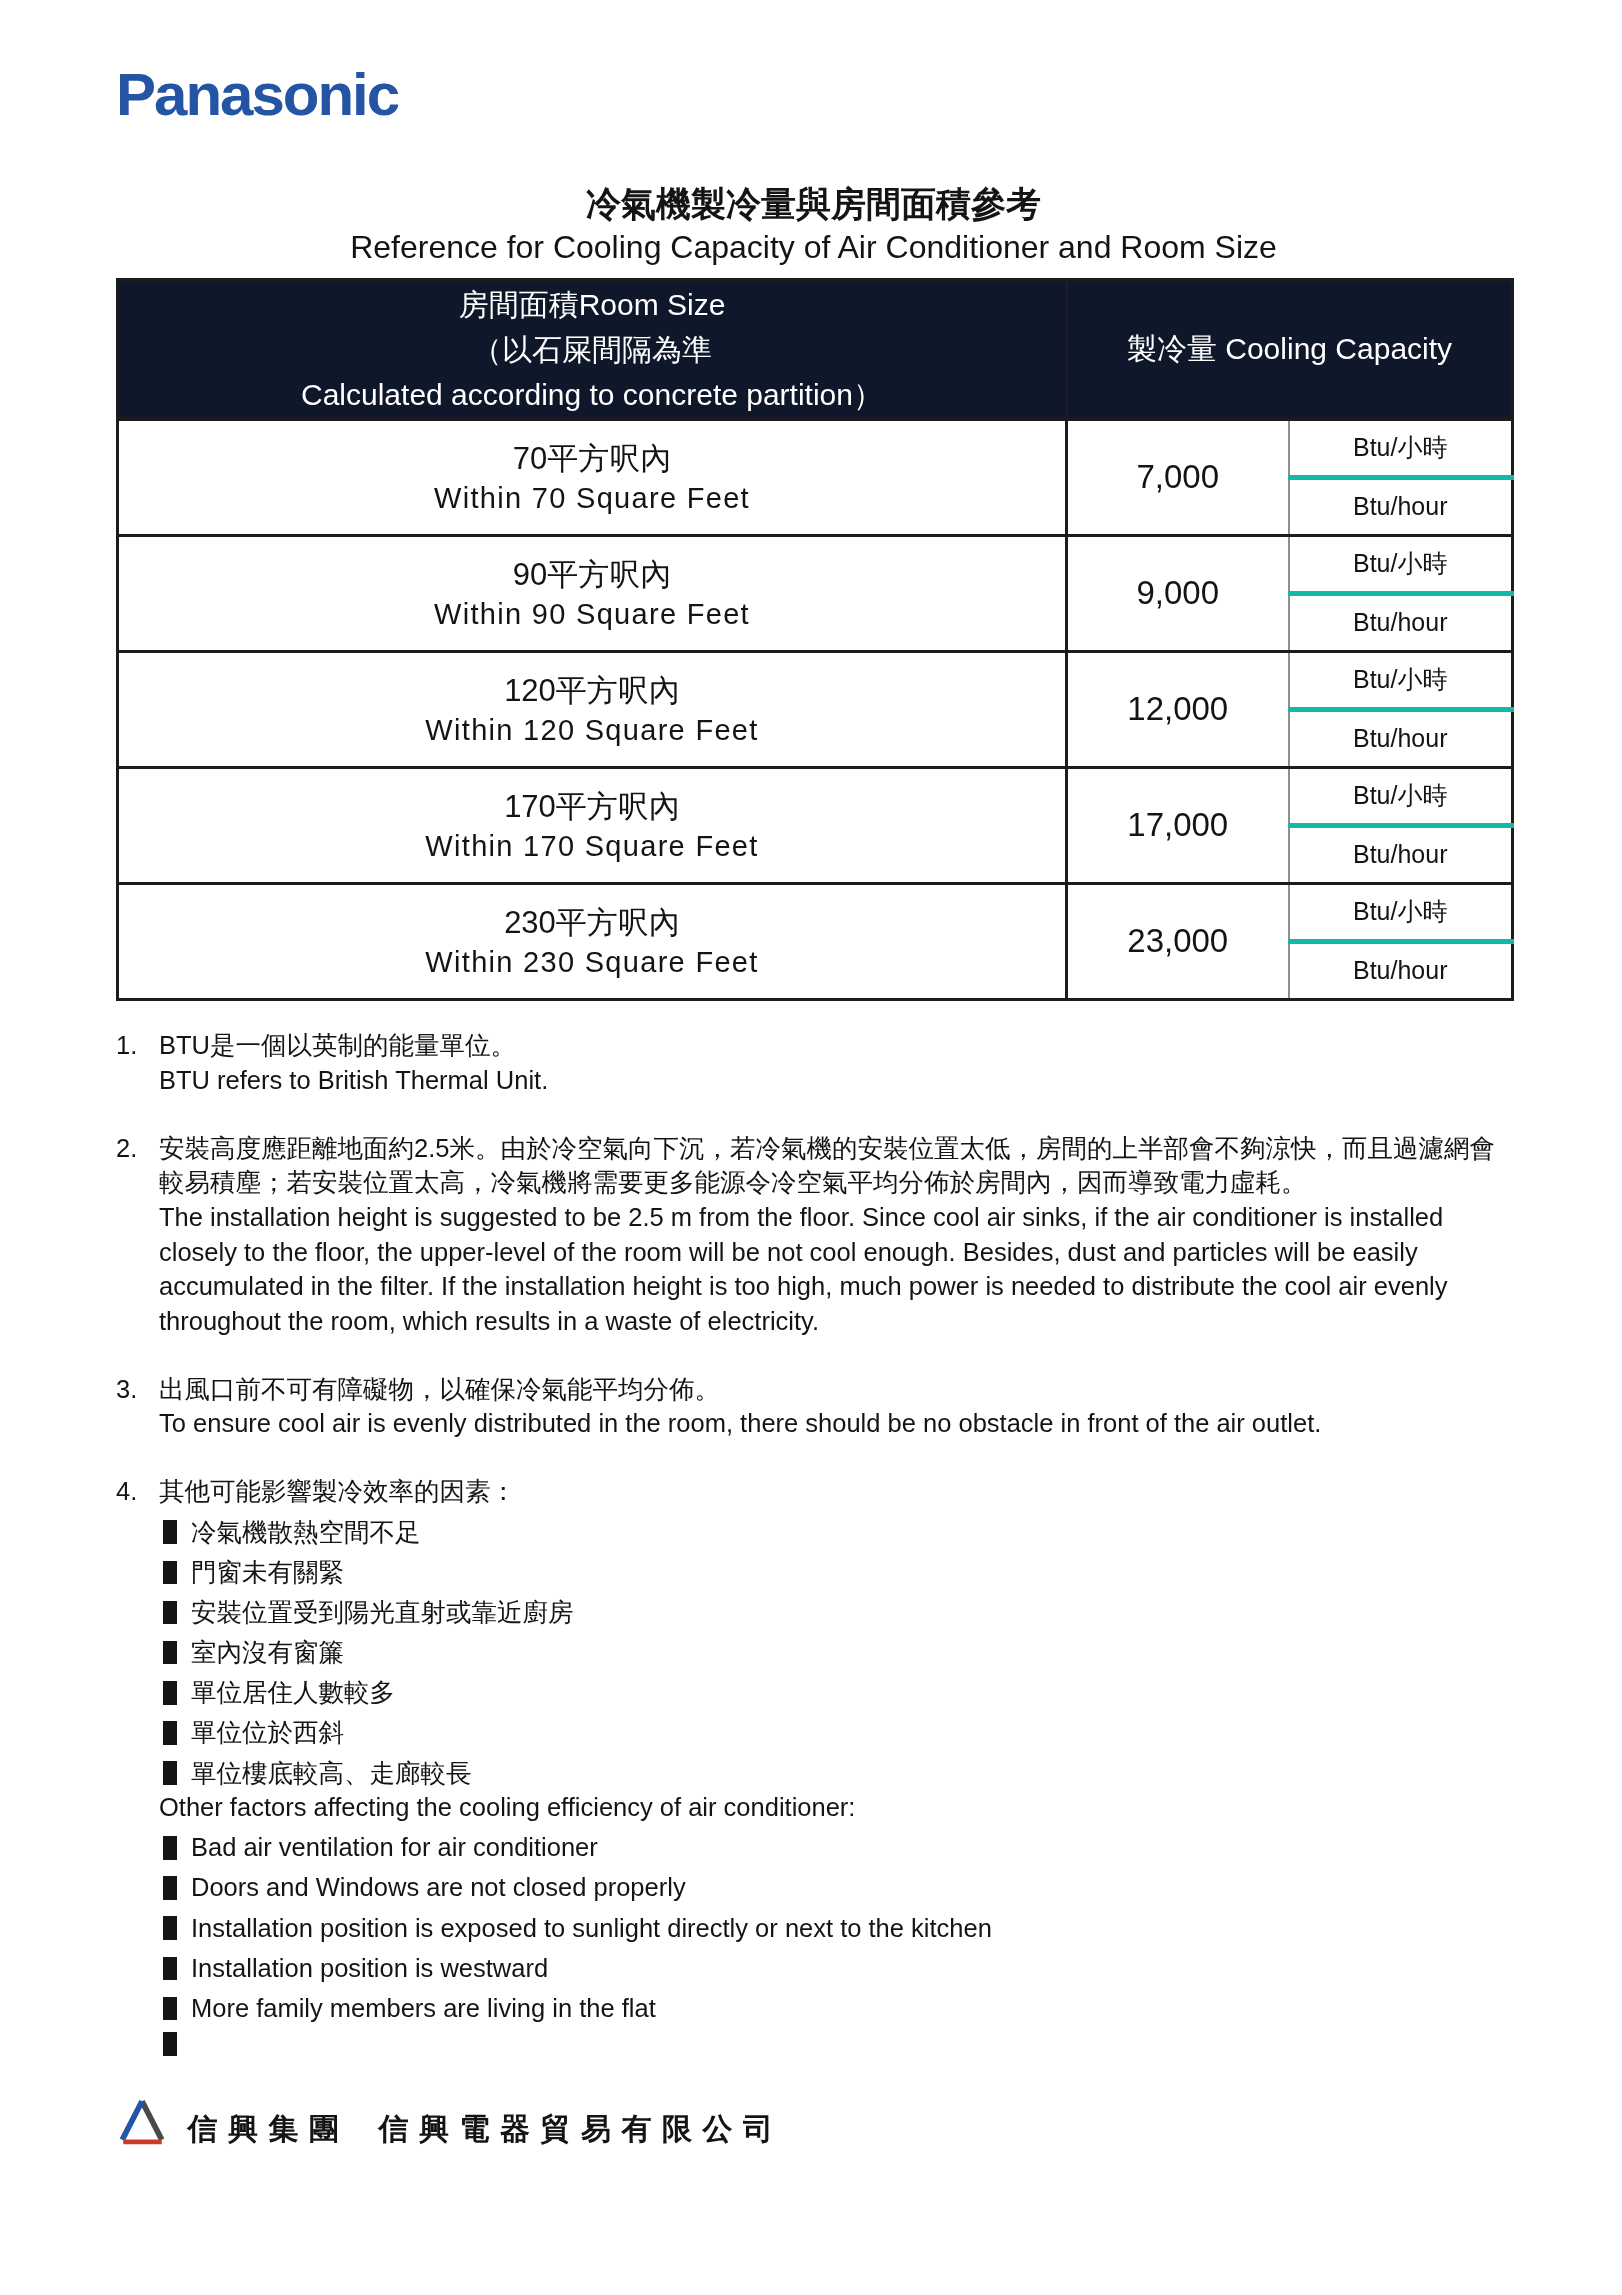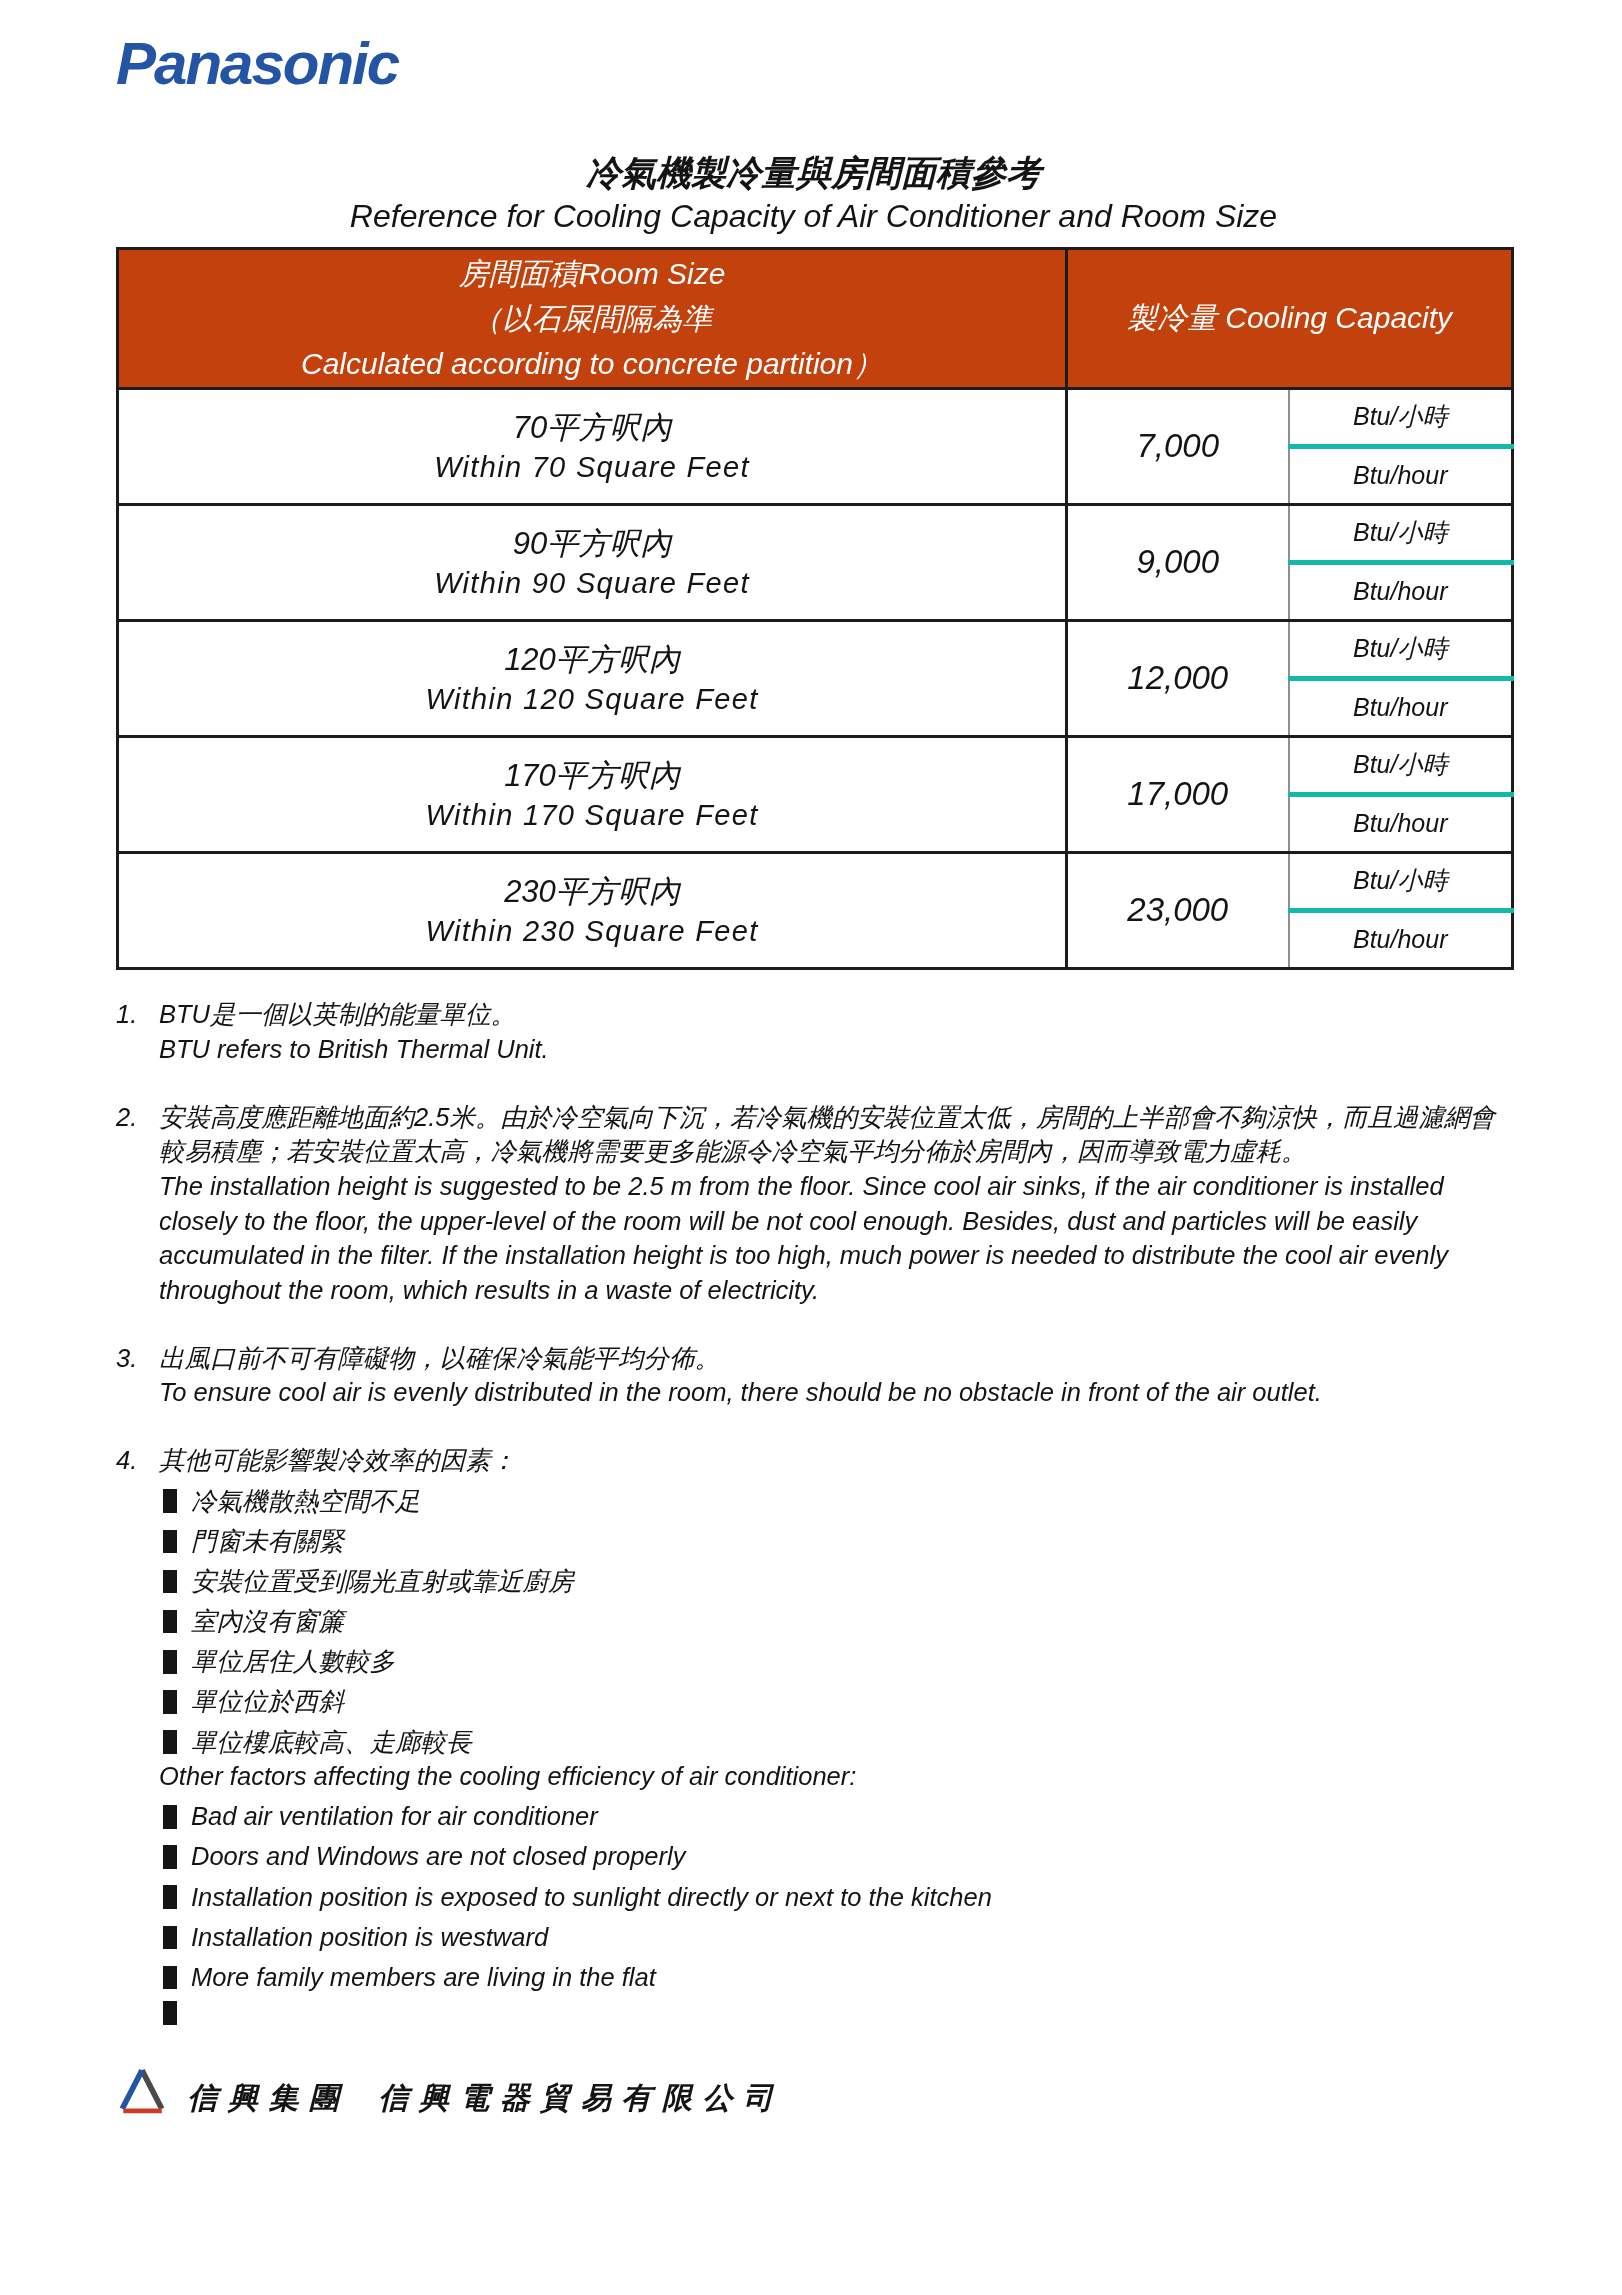--- a/index.html
+++ b/index.html
@@ -1,21 +1,21 @@
 <!DOCTYPE html>
 <html style="font-size:10.5px"><head>
 <meta charset="utf-8">
 <style>
   html,body{margin:0;padding:0;}
   body{
     width:1622px;height:2295px;background:#ffffff;
     font-family:"Liberation Sans","DejaVu Sans",sans-serif;
     color:#141414;-webkit-font-smoothing:antialiased;overflow:hidden;
   }
-  .page{padding:34px 111px 0 116px;font-style:italic;}
+  .page{padding:65px 111px 0 116px;}
 
   
   .brand{
     font-size:60px;font-weight:700;letter-spacing:-2px;
     color:#2355A4;line-height:1;
   }
 
   
   .title-zh{margin-top:58px;text-align:center;font-size:35px;font-weight:600;line-height:1.2;}
   .title-en{margin-top:2.6px;text-align:center;font-size:32px;font-weight:400;line-height:1.2;}
@@ -23,21 +23,21 @@
   
   table.cap{
     border-collapse:collapse;table-layout:fixed;
     width:1395px;margin-top:11.8px;
     border:3.9px solid #1c1c1c;
   }
   col.c-room{width:949px;}
   col.c-val{width:222px;}
   col.c-unit{width:224px;}
   th{
-    background:#c2410c;color:#ffffff;font-weight:400;
+    background:#0f172a;color:#ffffff;font-weight:400;
     vertical-align:middle;text-align:center;
   }
   th.room-h{height:131px;border-right:3.9px solid #1c1c1c;font-size:30px;line-height:1.5;}
   th.capacity-h{font-size:30px;}
   td{vertical-align:middle;text-align:center;}
   tr.r-top > td{border-top:3.9px solid #1c1c1c;}
   td.room{border-right:3.9px solid #1c1c1c;}
   td.room .room-zh{font-size:31px;line-height:1.4;}
   td.room .room-en{font-size:29px;line-height:1.3;letter-spacing:1.3px;}
   td.val{border-right:2px solid #8f8f8f;font-size:33px;}

